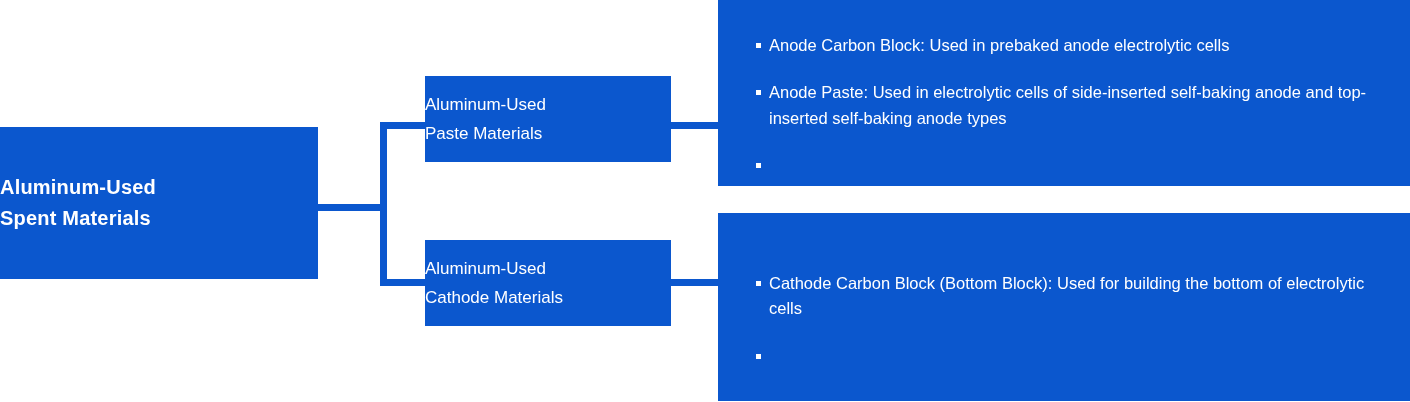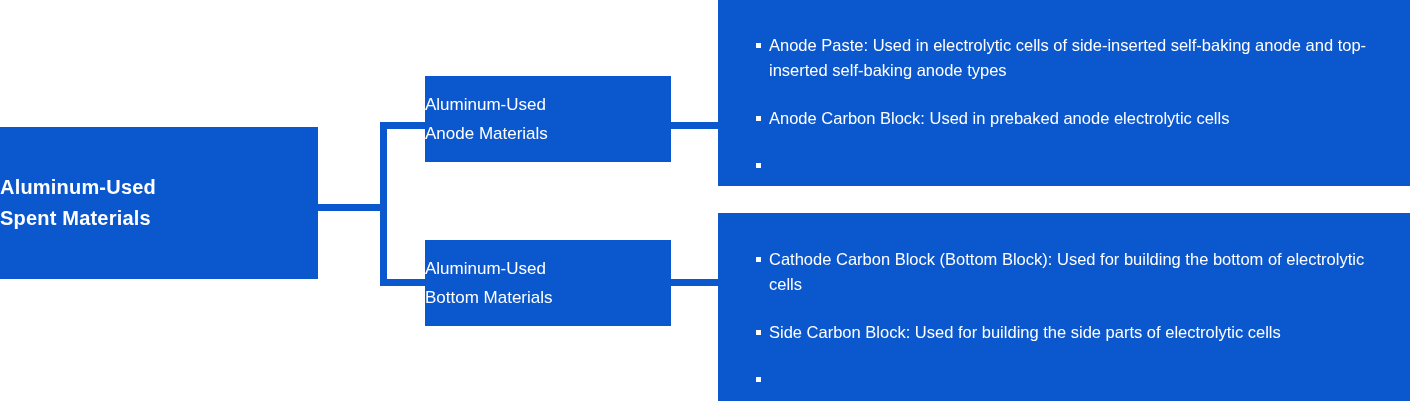--- a/index.html
+++ b/index.html
@@ -117,53 +117,49 @@
 
   <div class="conn" style="left:670px; top:279px; width:50px; height:7px;"></div>
 
   <div class="box" id="root-box">
     <span class="line">Aluminum-Used</span>
     <span class="line">Spent Materials</span>
   </div>
 
   <div class="box mid-box" id="anode-box">
     <span class="line">Aluminum-Used</span>
-    <span class="line">Anode Materials</span>
+    <span class="line">Paste Materials</span>
   </div>
 
   <div class="box mid-box" id="cathode-box">
     <span class="line">Aluminum-Used</span>
-    <span class="line">Bottom Materials</span>
+    <span class="line">Cathode Materials</span>
   </div>
 
   <div class="panel" id="anode-panel">
     <ul class="bullet-list">
       <li class="bullet-item">
         <span class="bullet-marker"></span>
-        <span>Anode Paste: Used in electrolytic cells of side-inserted self-baking anode and top-inserted self-baking anode types</span>
+        <span>Anode Carbon Block: Used in prebaked anode electrolytic cells</span>
       </li>
       <li class="bullet-item">
         <span class="bullet-marker"></span>
-        <span>Anode Carbon Block: Used in prebaked anode electrolytic cells</span>
+        <span>Anode Paste: Used in electrolytic cells of side-inserted self-baking anode and top-inserted self-baking anode types</span>
       </li>
       <li class="bullet-item">
         <span class="bullet-marker"></span>
       </li>
     </ul>
   </div>
 
   <div class="panel" id="cathode-panel">
     <ul class="bullet-list">
       <li class="bullet-item">
         <span class="bullet-marker"></span>
         <span>Cathode Carbon Block (Bottom Block): Used for building the bottom of electrolytic cells</span>
       </li>
       <li class="bullet-item">
         <span class="bullet-marker"></span>
-        <span>Side Carbon Block: Used for building the side parts of electrolytic cells</span>
-      </li>
-      <li class="bullet-item">
-        <span class="bullet-marker"></span>
       </li>
     </ul>
   </div>
 
 </div>
 
 </body></html>

